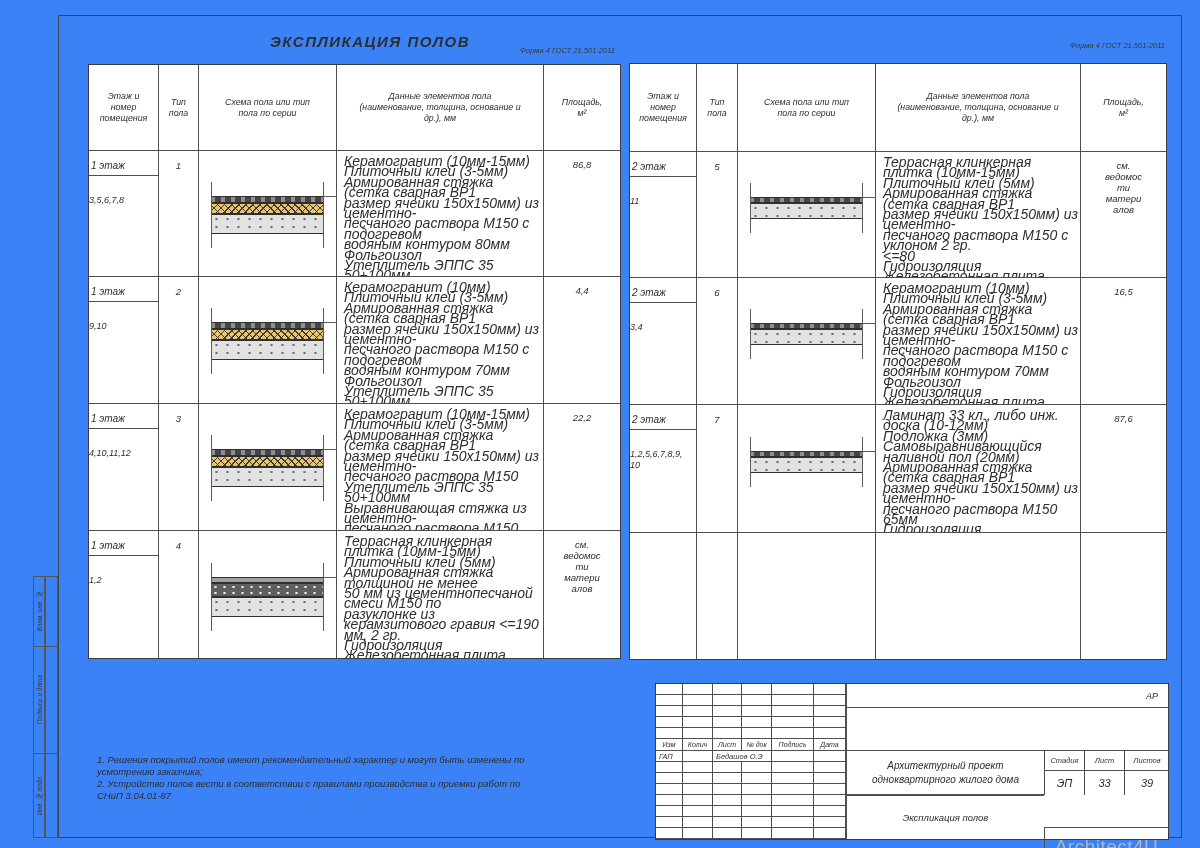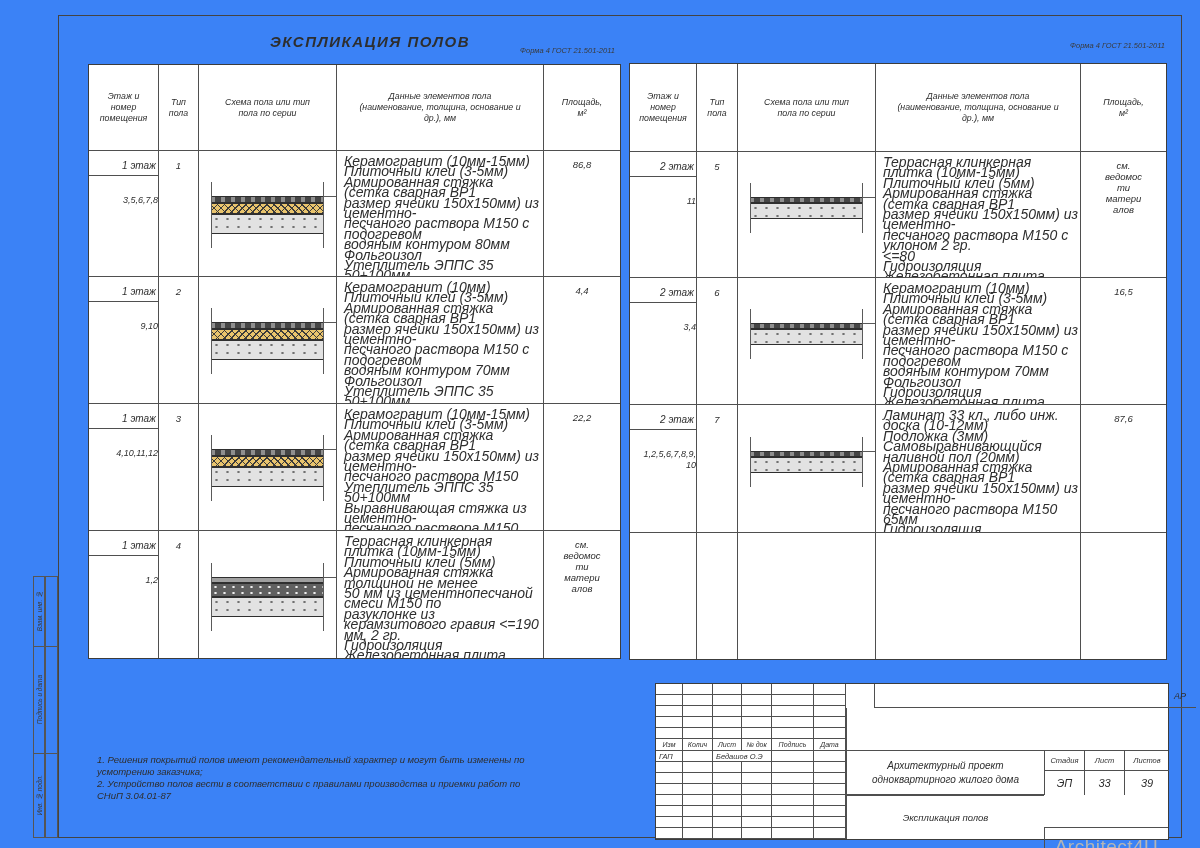--- a/index.html
+++ b/index.html
@@ -14,21 +14,21 @@
   .mlabel{writing-mode:vertical-rl;transform:rotate(180deg);font-size:6.5px;white-space:nowrap;color:#3a3a3a;}
   
   .title{position:absolute;left:205px;top:33px;width:330px;text-align:center;font-size:15px;font-weight:bold;letter-spacing:1.5px;}
   .formnote{position:absolute;font-size:7.5px;color:#3a3a3a;white-space:nowrap;}
   
   .tbl{position:absolute;display:grid;border:1.5px solid #3c3c3c;box-sizing:content-box;background:#fff;}
   .cell{box-sizing:border-box;border-right:1px solid #4f4f4f;border-bottom:1px solid #4f4f4f;position:relative;overflow:hidden;}
   .cell.lastcol{border-right:none;}
   .cell.lastrow{border-bottom:none;}
   .hd{font-size:8.8px;line-height:11px;display:flex;align-items:center;justify-content:center;text-align:center;white-space:pre-line;}
-  .c-room{text-align:right;}
+  .c-room{text-align:left;}
   .floor{font-size:10px;padding:9px 2px 4px 2px;border-bottom:1px solid #4f4f4f;}
   .rooms{font-size:9px;padding-top:7px;white-space:pre-line;line-height:11px;margin-top:12px;}
   .c-type{font-size:9.5px;text-align:center;padding-top:9px;}
   .c-data{font-size:14px;line-height:10.4px;padding:5px 2px 0 7px;white-space:pre-line;}
   .c-area{font-size:9.5px;text-align:center;padding-top:8px;white-space:pre-line;line-height:11px;}
   
   .diag{position:absolute;left:4px;top:50%;width:205px;height:104px;margin-top:-54px;}
   .lay{position:absolute;border-top:1px solid #2f2f2f;border-bottom:1px solid #2f2f2f;box-sizing:border-box;}
   .lay-tile,.lay-tile2{background:#454545 repeating-linear-gradient(90deg,rgba(255,255,255,.4) 0 4px,transparent 4px 10px);}
   .lay-hatch{background-color:#e9c46d;background-image:repeating-linear-gradient(45deg,#3a3a3a 0 1px,transparent 1px 5px),repeating-linear-gradient(-45deg,#3a3a3a 0 1px,transparent 1px 5px);}
@@ -40,21 +40,21 @@
   .dlab{position:absolute;font-size:8px;height:10px;line-height:10px;text-align:center;transform:rotate(-90deg);white-space:nowrap;}
   
   .notes{position:absolute;left:97px;top:754px;width:545px;font-size:9.5px;line-height:12px;white-space:pre-line;}
   
   .stamp{position:absolute;left:655px;top:683px;width:512px;height:155px;border:1.5px solid #3c3c3c;box-sizing:content-box;background:#fff;}
   .revgrid{position:absolute;left:0;top:0;display:grid;grid-template-columns:27px 30px 29px 30px 42px 32px;grid-template-rows:repeat(5,11px) 12px repeat(8,11px);}
   .rg{box-sizing:border-box;border-right:1px solid #4f4f4f;border-bottom:1px solid #4f4f4f;font-size:7px;display:flex;align-items:center;justify-content:center;overflow:hidden;white-space:nowrap;}
   .rg.datal{justify-content:flex-start;padding-left:3px;font-size:7.5px;}
   .scell{position:absolute;box-sizing:border-box;border-left:1px solid #4f4f4f;}
   .bb{border-bottom:1px solid #4f4f4f;}
-  .doccode{display:flex;align-items:center;justify-content:flex-end;padding-right:10px;font-size:9px;margin-left:28px;}
+  .doccode{display:flex;align-items:center;justify-content:flex-end;padding-right:10px;font-size:9px;}
   .project{display:flex;align-items:center;justify-content:center;text-align:center;font-size:10px;line-height:14px;white-space:pre-line;}
   .sheettitle{display:flex;align-items:center;justify-content:center;font-size:9.5px;}
   .stagegrid{display:grid;grid-template-columns:40px 40px 44px;grid-template-rows:20px 24px;}
   .sg{box-sizing:border-box;border-right:1px solid #4f4f4f;border-bottom:1px solid #4f4f4f;display:flex;align-items:center;justify-content:center;}
   .sg.nr{border-right:none;}
   .sg.nb{border-bottom:none;}
   .sg.lbl{font-size:7.5px;}
   .sg.val{font-size:11px;}
   .logo{display:flex;flex-direction:column;align-items:center;justify-content:center;font-style:normal;margin-top:32px;}
   .logo-main{font-size:19px;color:#b5b5b5;letter-spacing:.5px;line-height:19px;}

